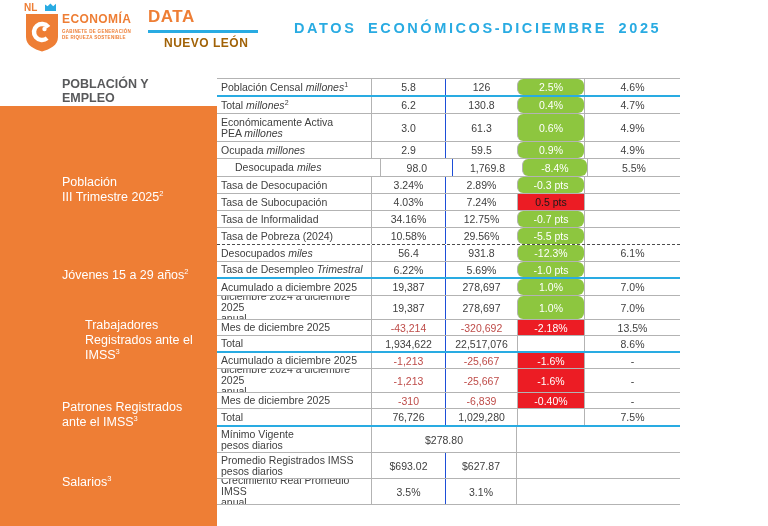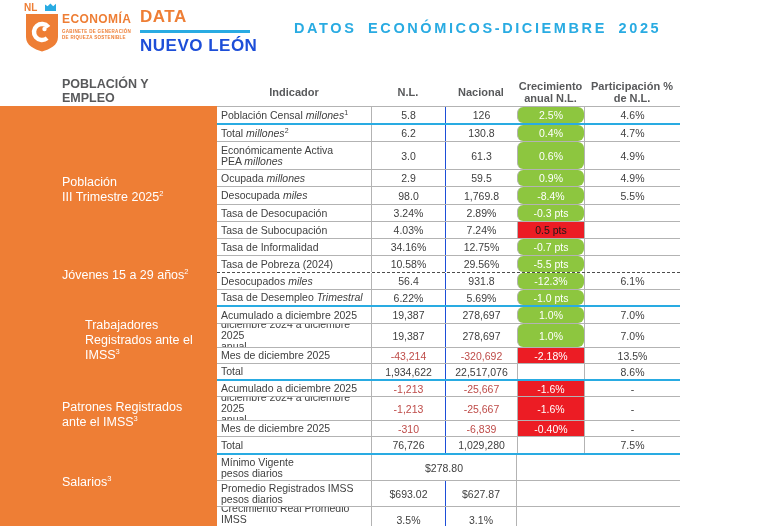--- a/index.html
+++ b/index.html
@@ -10,24 +10,24 @@
     font-family: "Liberation Sans", sans-serif;
   }
   sup { font-size: 7px; vertical-align: super; line-height: 0; }
   i { font-style: italic; }
 
   
   .logo-svg { position: absolute; left: 24px; top: 2px; }
   .economia-block { position: absolute; left: 62px; top: 12px; width: 80px; }
   .economia-label { color: #EE7E35; font-weight: bold; font-size: 12px; letter-spacing: .4px; }
   .economia-sub { color: #EE7E35; font-size: 4.5px; line-height: 5.5px; letter-spacing: .3px; margin-top: 3px; font-weight: bold; }
-  .datanl-block { position: absolute; left: 140px; top: 7px; width: 118px; }
+  .datanl-block { position: absolute; left: 148px; top: 7px; width: 118px; }
   .datanl-line1 { color: #EE7E35; font-weight: bold; font-size: 17px; letter-spacing: .5px; }
   .datanl-divider { width: 110px; height: 3px; background: #29ABE2; margin: 3px 0 3px 0; }
-  .datanl-line2 { color: #1d4ed8; font-weight: bold; font-size: 17px; letter-spacing: .5px; }
+  .datanl-line2 { color: #a16207; font-weight: bold; font-size: 12px; letter-spacing: .5px; margin-left: 16px; }
   .page-title {
     position: absolute; left: 294px; top: 20px;
     color: #29ABE2; font-weight: bold; font-size: 14.5px;
     letter-spacing: 2.6px; word-spacing: 5px; white-space: nowrap;
   }
 
   
   .section-label {
     position: absolute; left: 62px; top: 77px;
     color: #58595B; font-weight: bold; font-size: 12.5px; line-height: 14px;
@@ -45,21 +45,21 @@
     font-weight: bold; font-size: 11px; color: #58595B; line-height: 12px;
   }
   .w-ind { width: 154px; } .w-nl { width: 74px; } .w-nac { width: 72px; }
   .w-gr { width: 67px; } .w-part { width: 96px; }
   #tbody { border-top: 1px solid #B3B3B3; }
   .trow { display: flex; height: 17px; border-bottom: 1px solid #B3B3B3; background: #fff; }
   .trow.b-teal { border-bottom: 2px solid #29ABE2; }
   .trow.b-dashed { border-bottom: 1px dashed #4d4d4d; }
   #tbody .trow:nth-child(1) { height: 18px; }
   #tbody .trow:nth-child(3) { height: 28px; }
-  #tbody .trow:nth-child(5) { height: 18px; }
+  #tbody .trow:nth-child(5) { height: 18px; padding-left: 14px; }
   #tbody .trow:nth-child(13){ height: 24px; }
   #tbody .trow:nth-child(14){ height: 16px; }
   #tbody .trow:nth-child(16){ height: 16px; }
   #tbody .trow:nth-child(17){ height: 24px; }
   #tbody .trow:nth-child(18){ height: 16px; }
   #tbody .trow:nth-child(19){ height: 18px; }
   #tbody .trow:nth-child(20){ height: 26px; }
   #tbody .trow:nth-child(21){ height: 26px; }
   #tbody .trow:nth-child(22){ height: 26px; }
   .cell {
@@ -113,27 +113,20 @@
   <div class="orange-panel"></div>
   <div id="sidebar-labels">
       <div class="sidebar-label g1"><span>Población</span><br><span>III Trimestre 2025</span><sup>2</sup></div>
       <div class="sidebar-label g2"><span>Jóvenes 15 a 29 años</span><sup>2</sup></div>
       <div class="sidebar-label g3"><span>Trabajadores</span><br><span>Registrados ante el</span><br><span>IMSS</span><sup>3</sup></div>
       <div class="sidebar-label g4"><span>Patrones Registrados</span><br><span>ante el IMSS</span><sup>3</sup></div>
       <div class="sidebar-label g5"><span>Salarios</span><sup>3</sup></div>
     </div>
 
   <div class="tbl">
-    <div class="thead">
-      <div class="th w-ind">Indicador</div>
-      <div class="th w-nl">N.L.</div>
-      <div class="th w-nac">Nacional</div>
-      <div class="th w-gr">Crecimiento anual N.L.</div>
-      <div class="th w-part">Participación % de  N.L.</div>
-    </div>
     <div id="tbody">
         <div class="trow b-teal">
           <div class="cell c-ind">
             <span class="ind-txt"><span>Población Censal </span><i>millones</i><sup>1</sup></span>
           </div>
           <div class="cell c-nl">5.8</div>
           <div class="cell c-nac">126</div>
           <div class="cell c-gr bg-green">2.5%</div>
           <div class="cell c-part">4.6%</div>
         </div>

